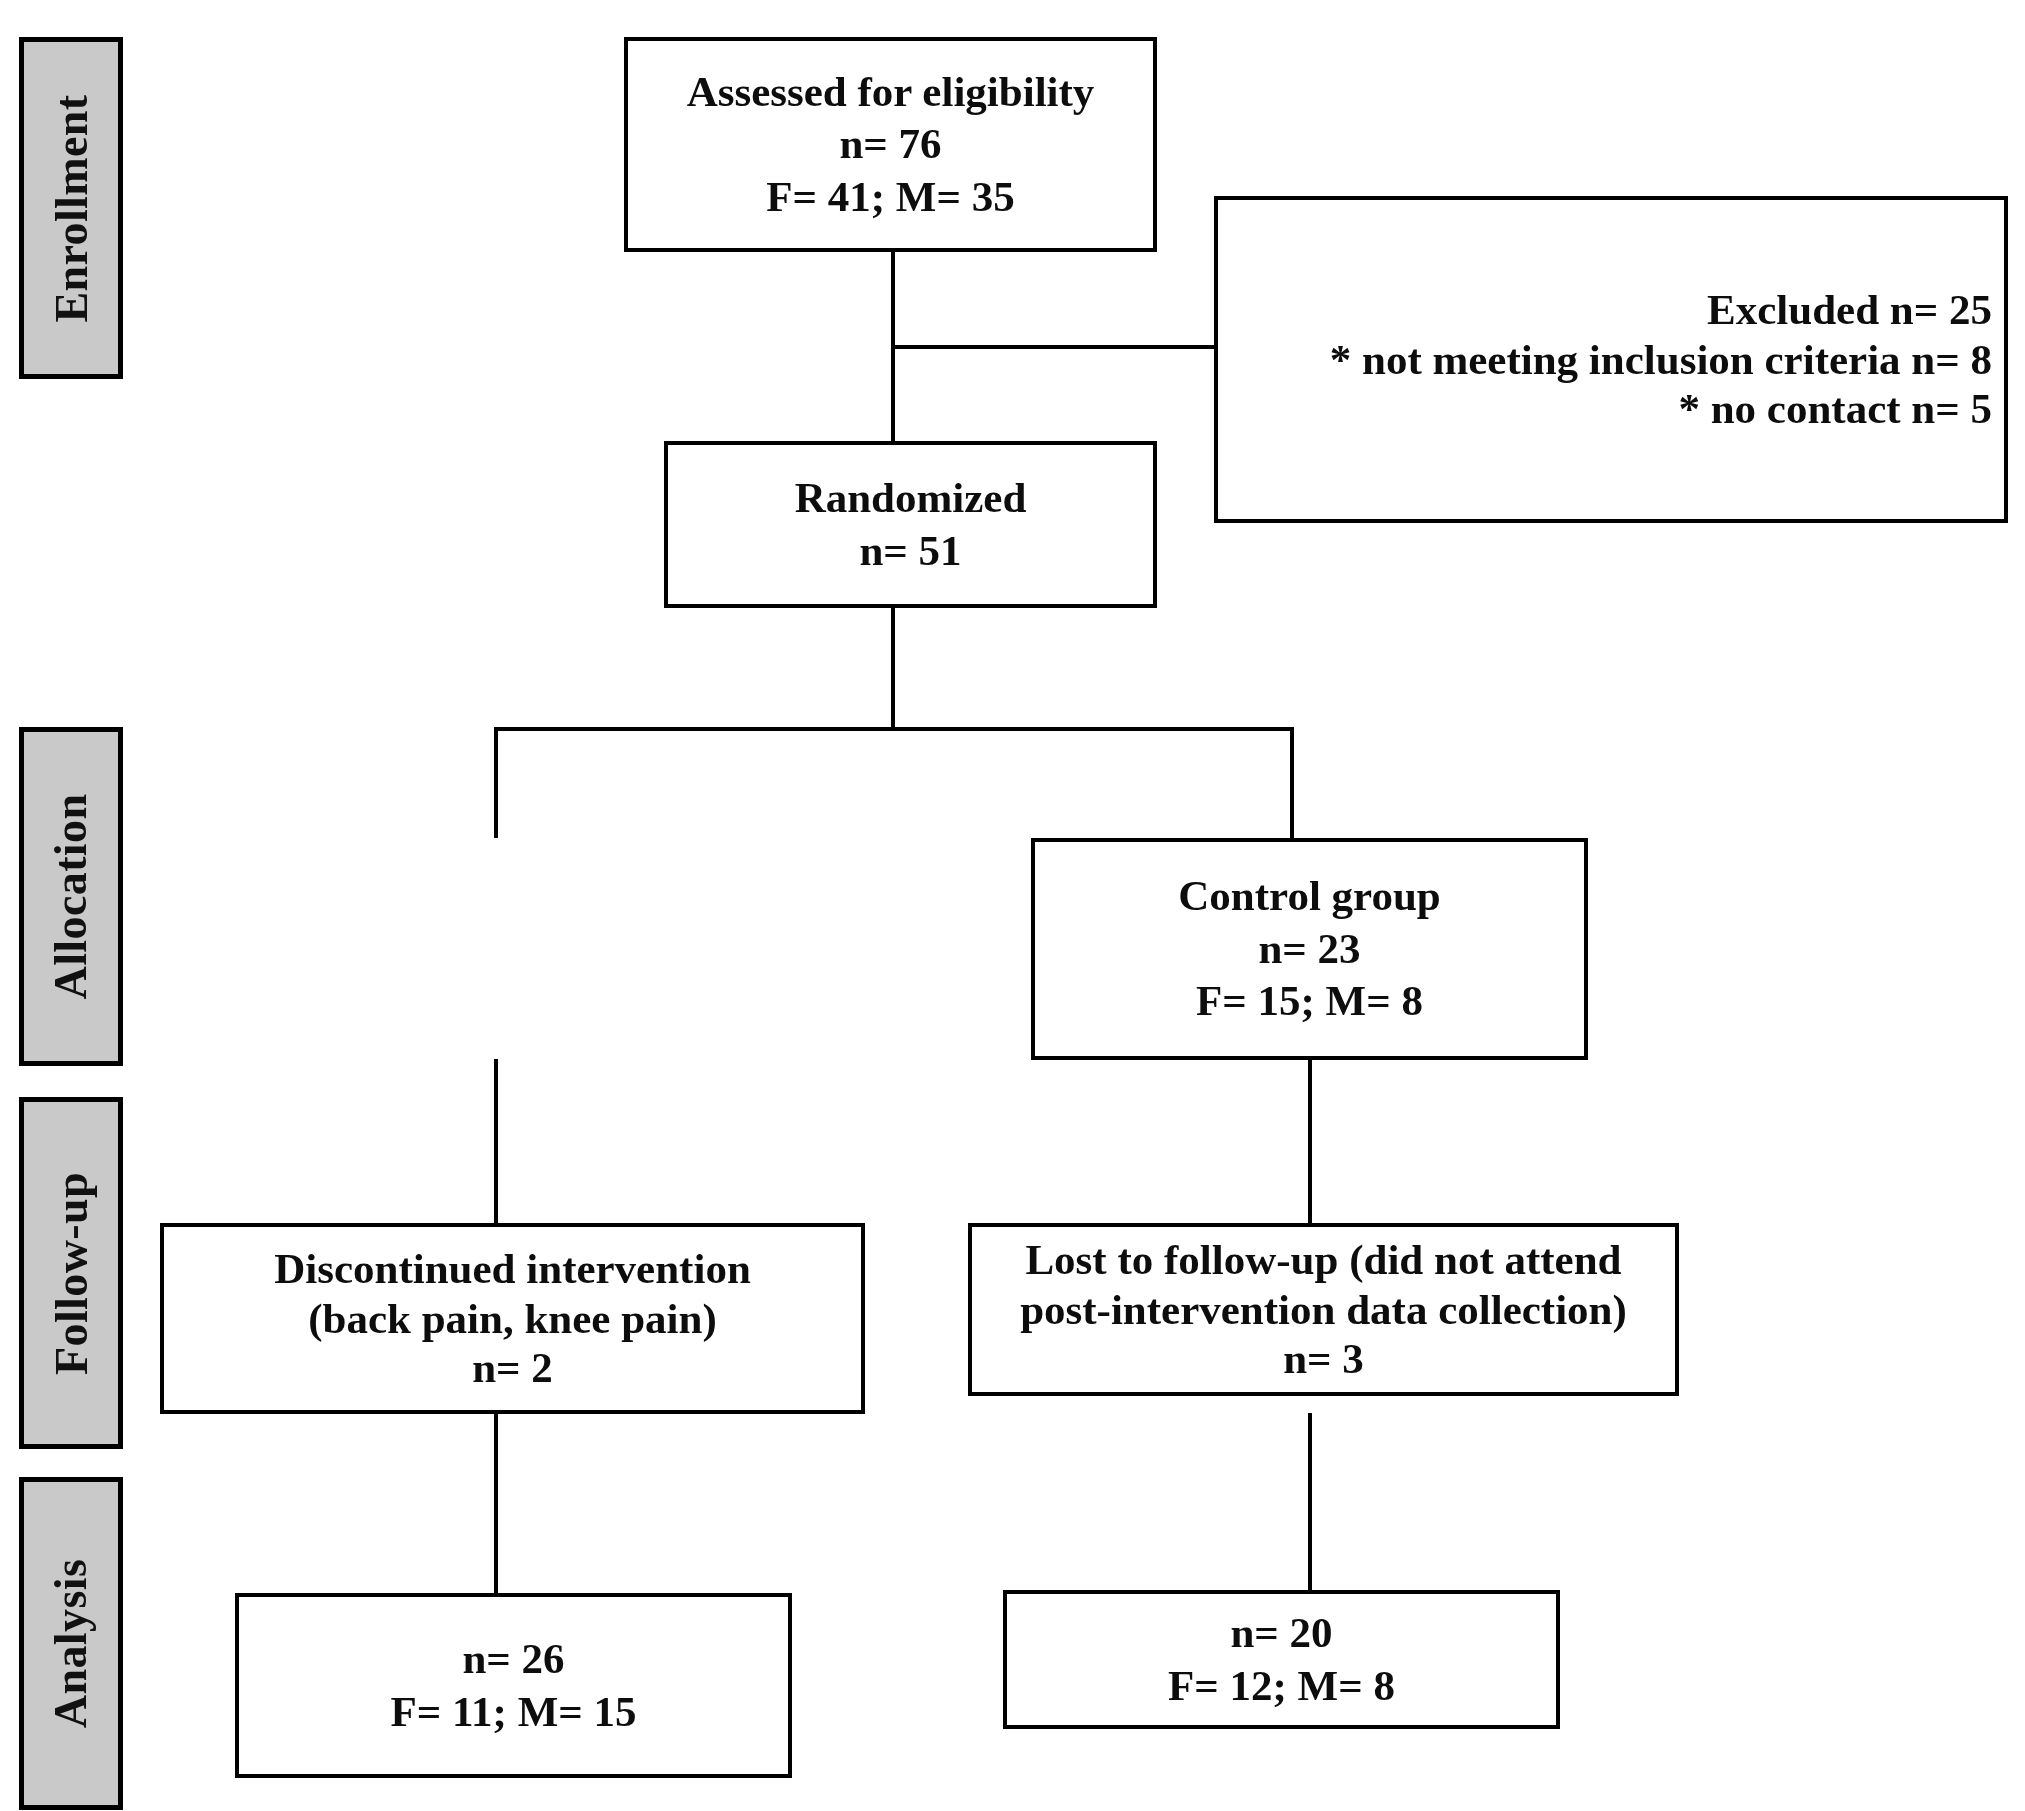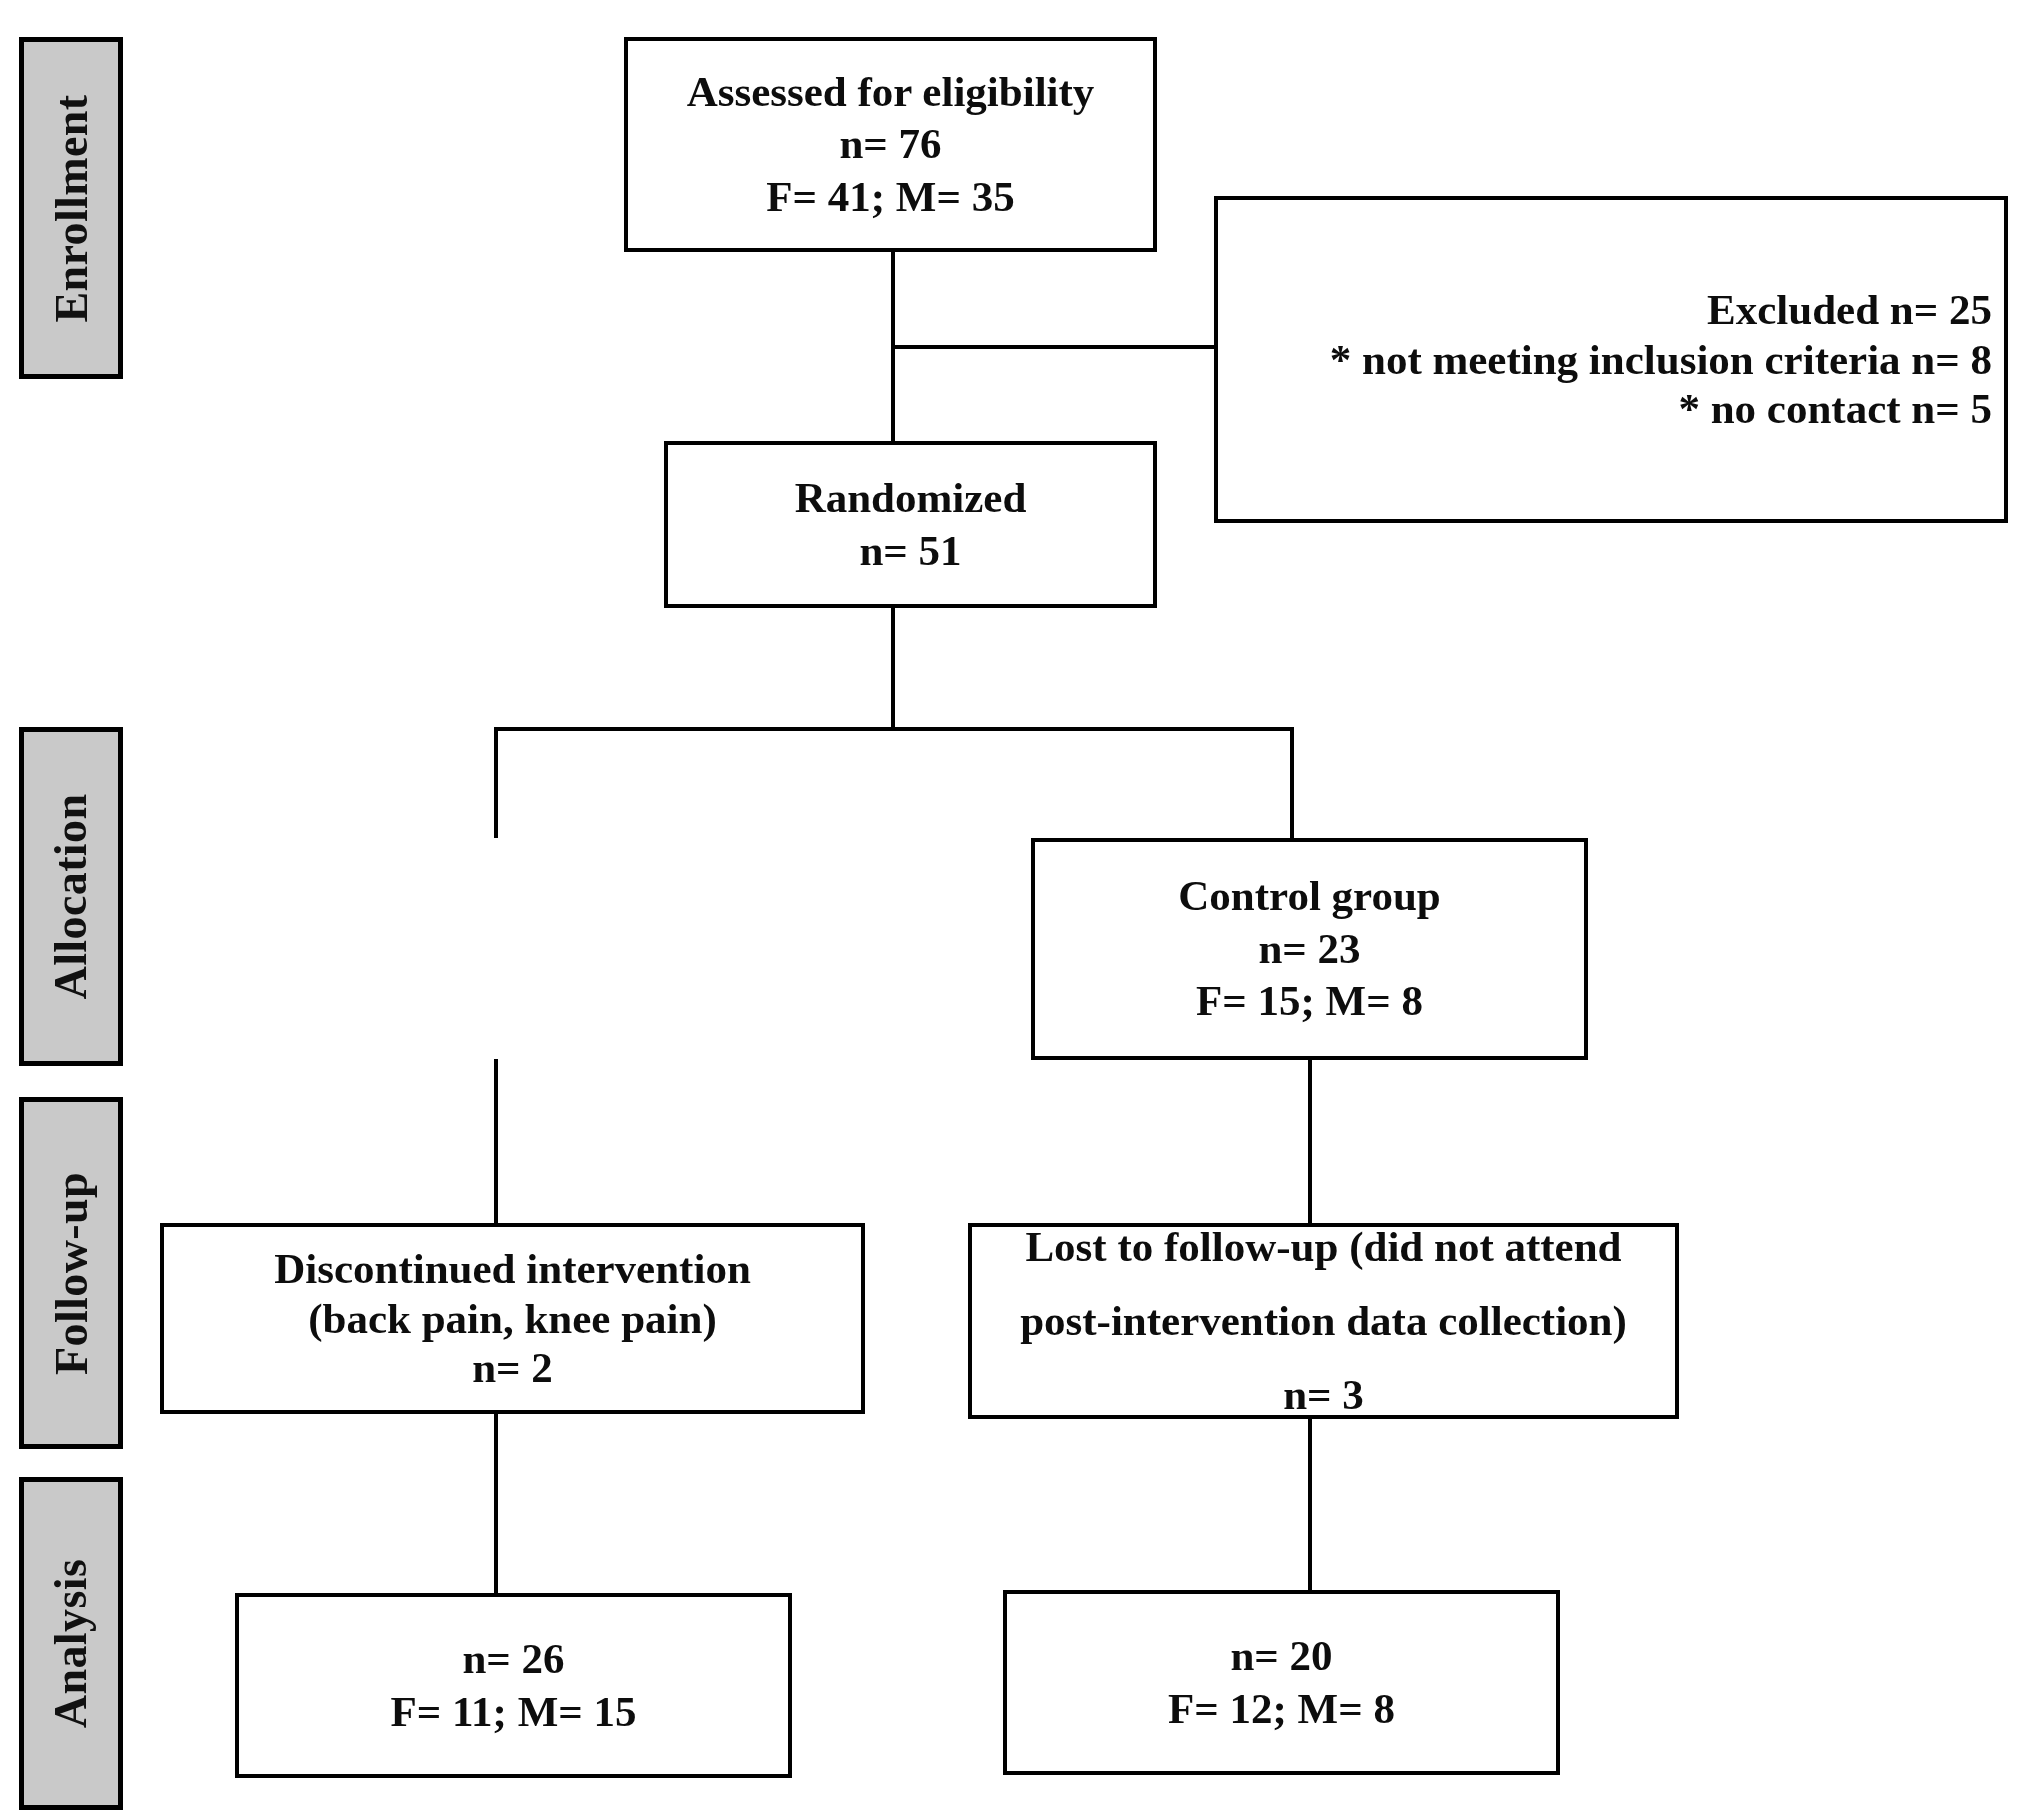--- a/index.html
+++ b/index.html
@@ -138,30 +138,30 @@
     <div class="line">n= 23</div>
     <div class="line">F= 15; M= 8</div>
   </div>
 
   <div class="flow-box tight" style="left:160px; top:1223px; width:705px; height:191px;">
     <div class="line">Discontinued intervention</div>
     <div class="line">(back pain, knee pain)</div>
     <div class="line">n= 2</div>
   </div>
 
-  <div class="flow-box tight" style="left:968px; top:1223px; width:711px; height:196px;gap:24px;">
+  <div class="flow-box tight" style="left:968px; top:1223px; width:711px; height:173px;">
     <div class="line">Lost to follow-up (did not attend</div>
     <div class="line">post-intervention data collection)</div>
     <div class="line">n= 3</div>
   </div>
 
   <div class="flow-box" style="left:235px; top:1593px; width:557px; height:185px;">
     <div class="line">n= 26</div>
     <div class="line">F= 11; M= 15</div>
   </div>
 
-  <div class="flow-box" style="left:1003px; top:1590px; width:557px; height:185px;">
+  <div class="flow-box" style="left:1003px; top:1590px; width:557px; height:139px;">
     <div class="line">n= 20</div>
     <div class="line">F= 12; M= 8</div>
   </div>
 
 </div>
 
 
 </body></html>

